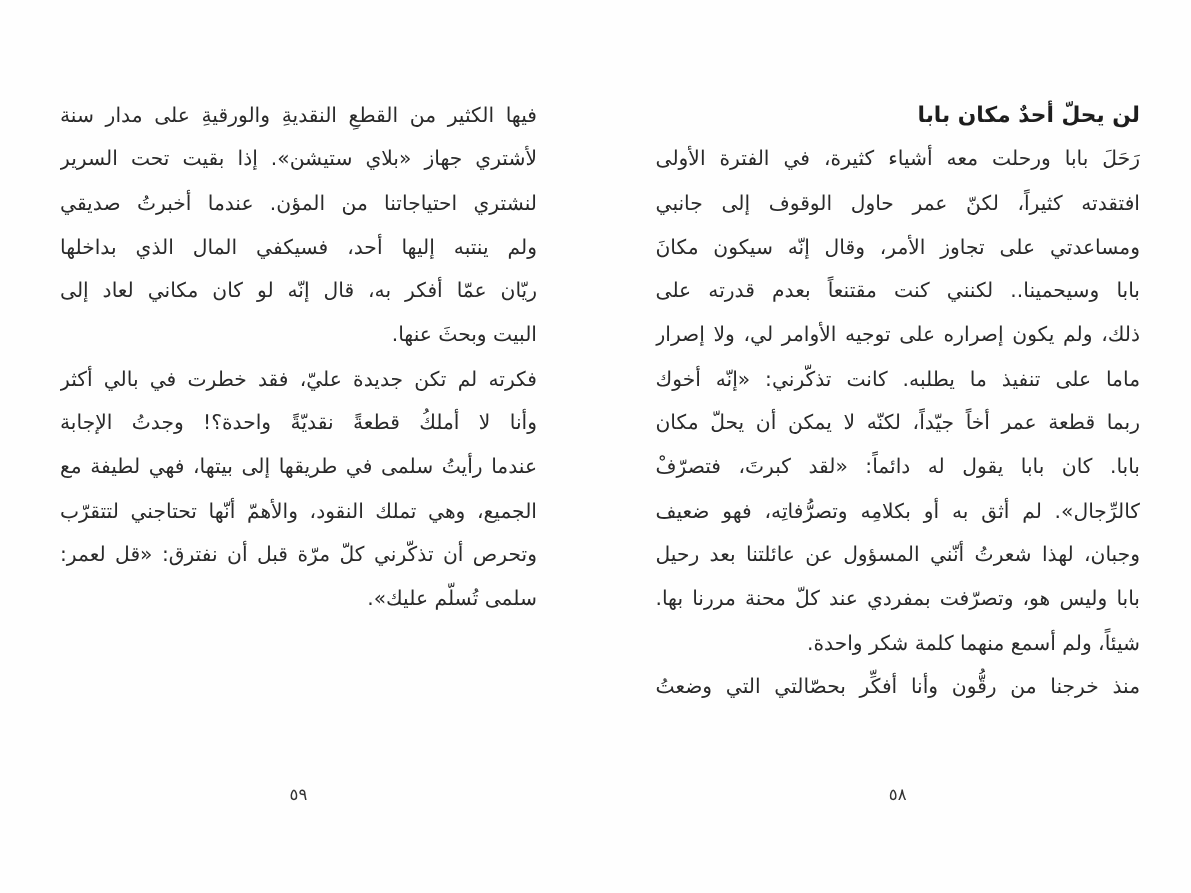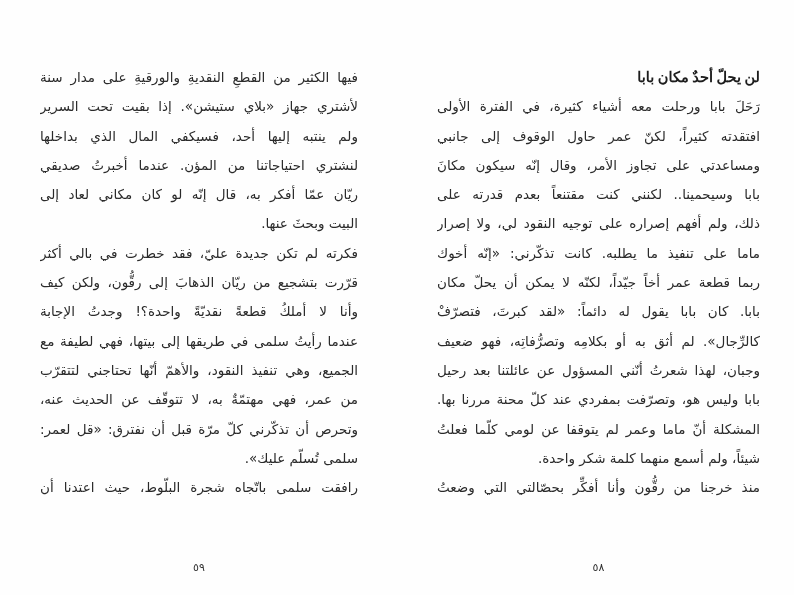--- a/index.html
+++ b/index.html
@@ -22,85 +22,80 @@
   .title {
     margin: 0;
     font-size: 14.5px;
     font-weight: bold;
     color: #1d1d1d;
     line-height: 29.3px;
     height: 29.3px;
     text-align: right;
     white-space: nowrap;
     overflow: hidden;
-    font-family: Liberation Serif, serif;
   }
   .line {
     font-size: 13.5px;
     color: #2a2a2a;
     line-height: 29.3px;
     height: 29.3px;
     text-align: justify;
     text-align-last: justify;
     white-space: nowrap;
     overflow: hidden;
   }
   .line.end {
     text-align: right;
     text-align-last: right;
   }
   .pagenum {
     position: absolute;
-    top: 498px;
+    top: 460px;
     left: 0; right: 0;
     text-align: center;
     font-size: 11px;
     color: #333333;
   }
 </style>
 </head>
 <body>
 
 <div class="spread">
 
   <section class="page page-left" lang="ar">
     <div class="textblock">
       <div class="line">فيها الكثير من القطعِ النقديةِ والورقيةِ على مدار سنة</div>
       <div class="line">لأشتري جهاز «بلاي ستيشن». إذا بقيت تحت السرير</div>
+      <div class="line">لنشتري احتياجاتنا من المؤن. عندما أخبرتُ صديقي</div>
       <div class="line">ولم ينتبه إليها أحد، فسيكفي المال الذي بداخلها</div>
-      <div class="line">لنشتري احتياجاتنا من المؤن. عندما أخبرتُ صديقي</div>
       <div class="line">ريّان عمّا أفكر به، قال إنّه لو كان مكاني لعاد إلى</div>
       <div class="line end">البيت وبحثَ عنها.</div>
       <div class="line">فكرته لم تكن جديدة عليّ، فقد خطرت في بالي أكثر</div>
-      <div class="line">قرّرت بتشجيع من ريّان الذهابَ إلى رقُّون، ولكن كيف</div>
       <div class="line">وأنا لا أملكُ قطعةً نقديّةً واحدة؟! وجدتُ الإجابة</div>
       <div class="line">عندما رأيتُ سلمى في طريقها إلى بيتها، فهي لطيفة مع</div>
-      <div class="line">الجميع، وهي تنفيذ النقود، والأهمّ أنّها تحتاجني لتتقرّب</div>
-      <div class="line">من عمر، فهي مهتمّةٌ به، لا تتوقّف عن الحديث عنه،</div>
+      <div class="line">الجميع، وهي تملك النقود، والأهمّ أنّها تحتاجني لتتقرّب</div>
       <div class="line">وتحرص أن تذكّرني كلّ مرّة قبل أن نفترق: «قل لعمر:</div>
       <div class="line end">سلمى تُسلّم عليك».</div>
-      <div class="line">رافقت سلمى باتّجاه شجرة البلّوط، حيث اعتدنا أن</div>
     </div>
     <div class="pagenum">٥٩</div>
   </section>
 
   <section class="page page-right" lang="ar">
     <div class="textblock">
       <h1 class="title">لن يحلّ أحدٌ مكان بابا</h1>
       <div class="line">رَحَلَ بابا ورحلت معه أشياء كثيرة، في الفترة الأولى</div>
       <div class="line">افتقدته كثيراً، لكنّ عمر حاول الوقوف إلى جانبي</div>
       <div class="line">ومساعدتي على تجاوز الأمر، وقال إنّه سيكون مكانَ</div>
       <div class="line">بابا وسيحمينا.. لكنني كنت مقتنعاً بعدم قدرته على</div>
-      <div class="line">ذلك، ولم أفهم إصراره على توجيه النقود لي، ولا إصرار</div>
+      <div class="line">ذلك، ولم يكون إصراره على توجيه الأوامر لي، ولا إصرار</div>
       <div class="line">ماما على تنفيذ ما يطلبه. كانت تذكّرني: «إنّه أخوك</div>
       <div class="line">ربما قطعة عمر أخاً جيّداً، لكنّه لا يمكن أن يحلّ مكان</div>
       <div class="line">بابا. كان بابا يقول له دائماً: «لقد كبرتَ، فتصرّفْ</div>
       <div class="line">كالرِّجال». لم أثق به أو بكلامِه وتصرُّفاتِه، فهو ضعيف</div>
       <div class="line">وجبان، لهذا شعرتُ أنّني المسؤول عن عائلتنا بعد رحيل</div>
       <div class="line">بابا وليس هو، وتصرّفت بمفردي عند كلّ محنة مررنا بها.</div>
-      <div class="line">المشكلة أنّ ماما وعمر لم يتوقفا عن لومي كلّما فعلتُ</div>
       <div class="line end">شيئاً، ولم أسمع منهما كلمة شكر واحدة.</div>
       <div class="line">منذ خرجنا من رقُّون وأنا أفكِّر بحصّالتي التي وضعتُ</div>
     </div>
     <div class="pagenum">٥٨</div>
   </section>
 
 </div>
 
 </body></html>

